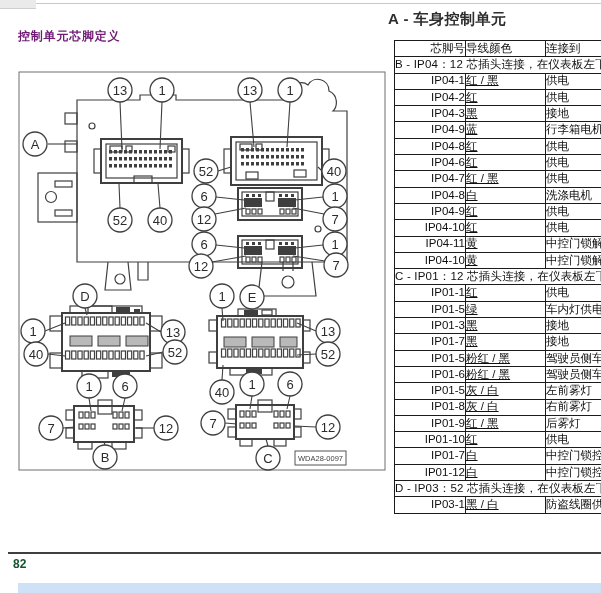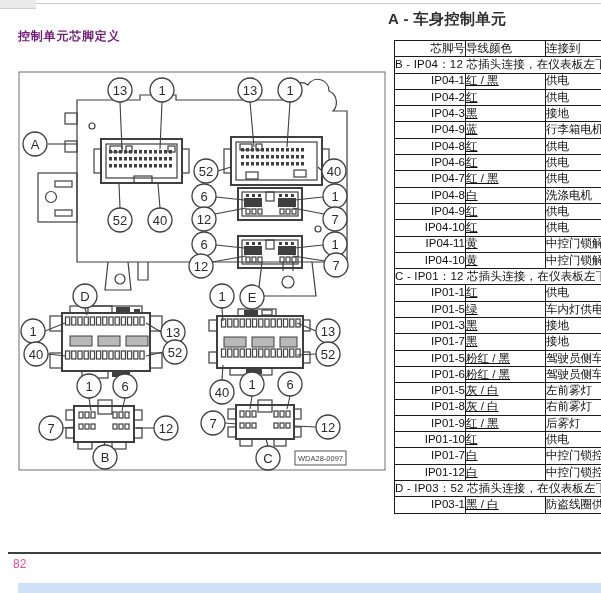--- a/index.html
+++ b/index.html
@@ -26,21 +26,21 @@
   .pin-table-wrap{position:absolute;left:394px;top:40px;}
   table.pins{border-collapse:collapse;table-layout:fixed;width:340px;}
   table.pins td,table.pins th{border:1px solid #1b1b1b;font-size:11.5px;font-weight:400;color:#101010;height:15.3px;padding:0;line-height:1;white-space:nowrap;overflow:hidden;}
   td.c1,th.h1{text-align:right;}
   th.h2{text-align:left;}
   td.c2{text-align:left;padding-left:10px;text-decoration:underline;}
   td.c3,th.h3{text-align:left;padding-left:7px;}
   th.h3{padding-left:10px;}
   td.section{text-align:left;padding-left:3px;letter-spacing:0.2px;}
   .bottom-rule{position:absolute;left:8px;top:552px;width:593px;height:2px;background:#3f3f3f;}
-  .page-number{position:absolute;left:13px;top:557px;font-size:12px;font-weight:400;color:#ec4899;}
+  .page-number{position:absolute;left:13px;top:557px;font-size:12px;font-weight:700;color:#14532d;}
   .scrollbar{position:absolute;left:18px;top:583px;width:583px;height:10px;background:#cfe1f6;}
 </style>
 </head>
 <body>
 
 <div class="topleft-block"></div>
 <div class="top-hairline"></div>
 
 <div class="left-title">控制单元芯脚定义</div>
 <div class="right-title">A - 车身控制单元</div>

